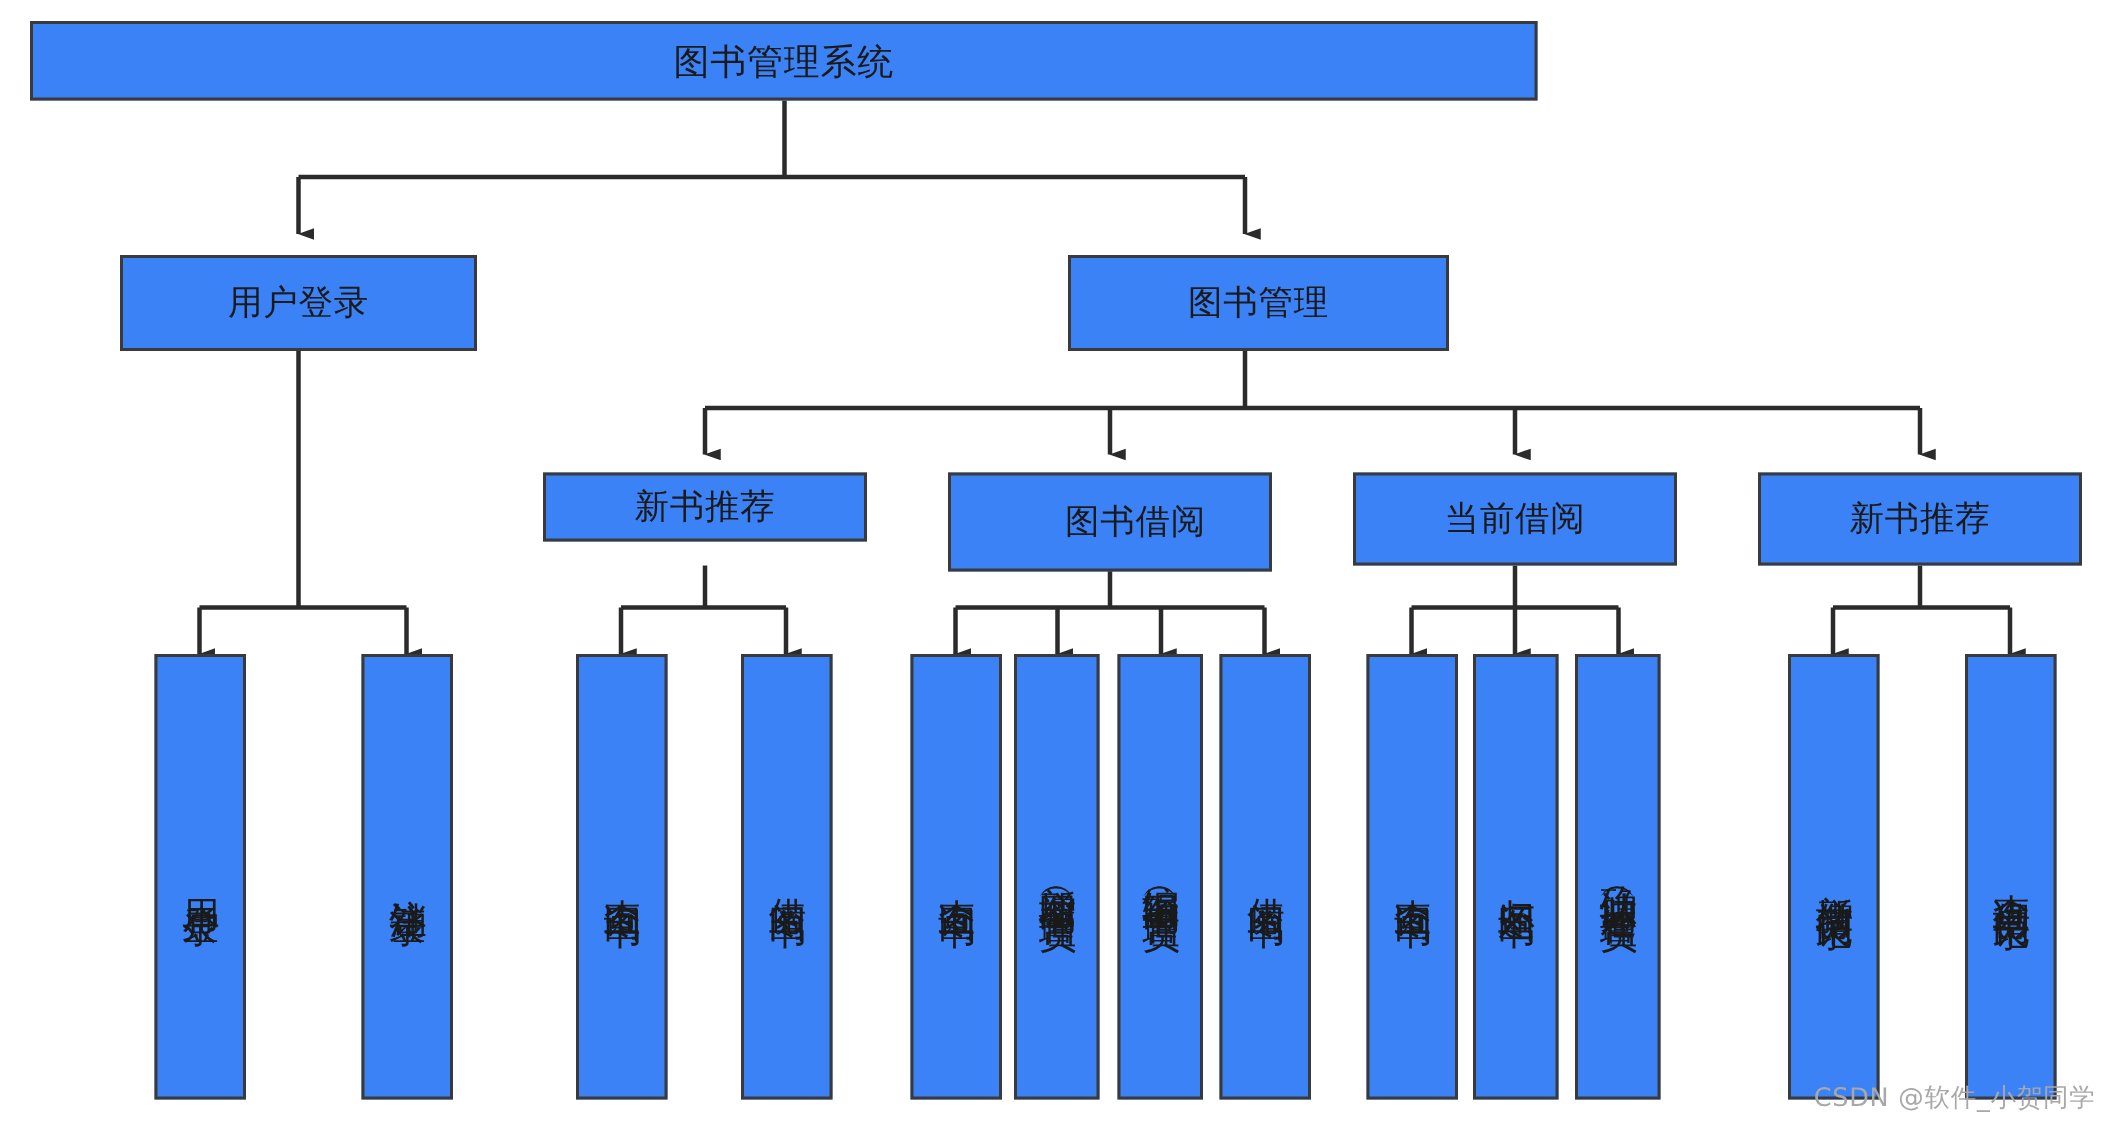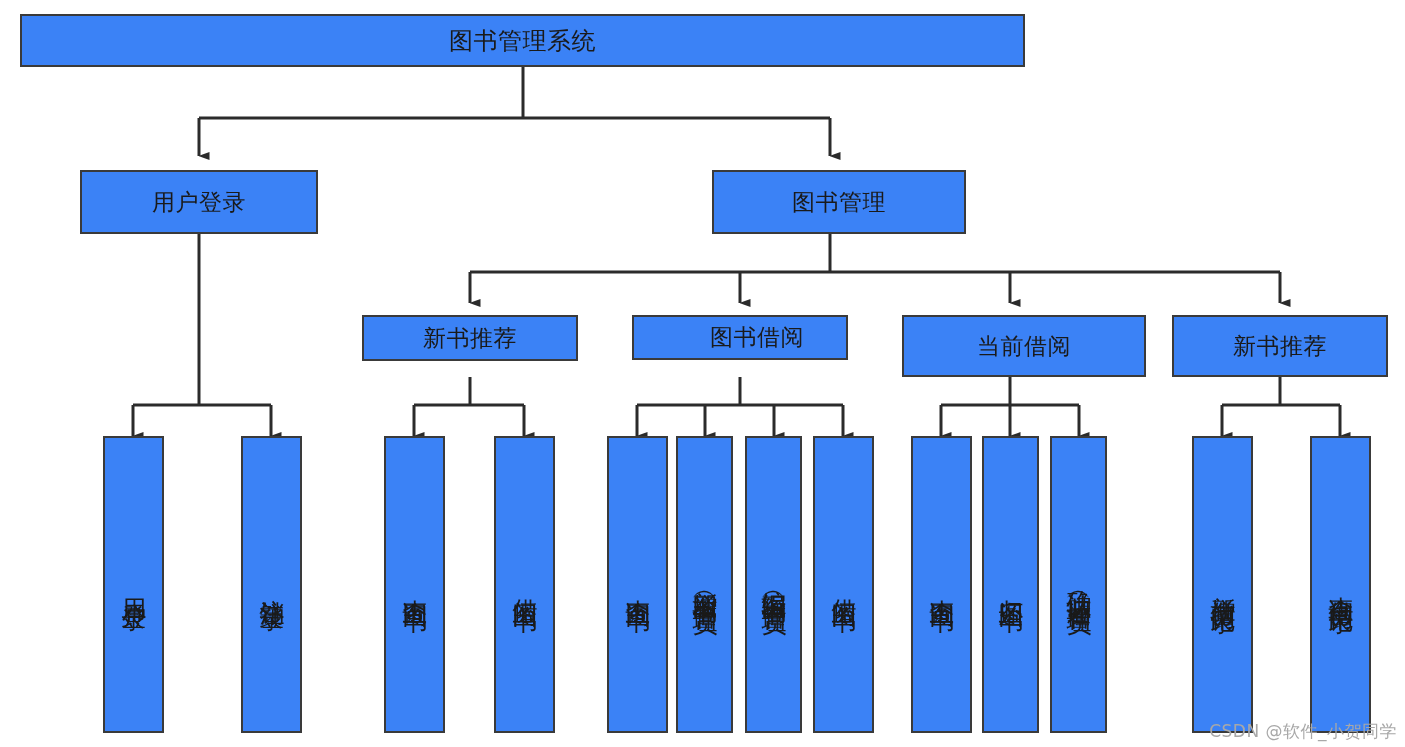--- a/index.html
+++ b/index.html
@@ -139,24 +139,24 @@
   <div class="node horiz" style="left:80px; top:170px; width:238px; height:64px;">
     <span class="label">用户登录</span>
   </div>
   <div class="node horiz" style="left:712px; top:170px; width:254px; height:64px;">
     <span class="label">图书管理</span>
   </div>
 
   <div class="node horiz" style="left:362px; top:315px; width:216px; height:46px;">
     <span class="label">新书推荐</span>
   </div>
-  <div class="node horiz" style="left:632px; top:315px; width:216px; height:45px;padding-left:34px;">
+  <div class="node horiz" style="left:632px; top:315px; width:216px; height:66px;padding-left:34px;">
     <span class="label">图书借阅</span>
   </div>
-  <div class="node horiz" style="left:902px; top:315px; width:244px; height:62px;">
+  <div class="node horiz" style="left:902px; top:315px; width:216px; height:62px;">
     <span class="label">当前借阅</span>
   </div>
   <div class="node horiz" style="left:1172px; top:315px; width:216px; height:62px;">
     <span class="label">新书推荐</span>
   </div>
 
   <div class="node vert" style="left:103px; top:436px; width:61px; height:297px;">
     <span class="label">用户登录</span>
   </div>
   <div class="node vert" style="left:241px; top:436px; width:61px; height:297px;">

